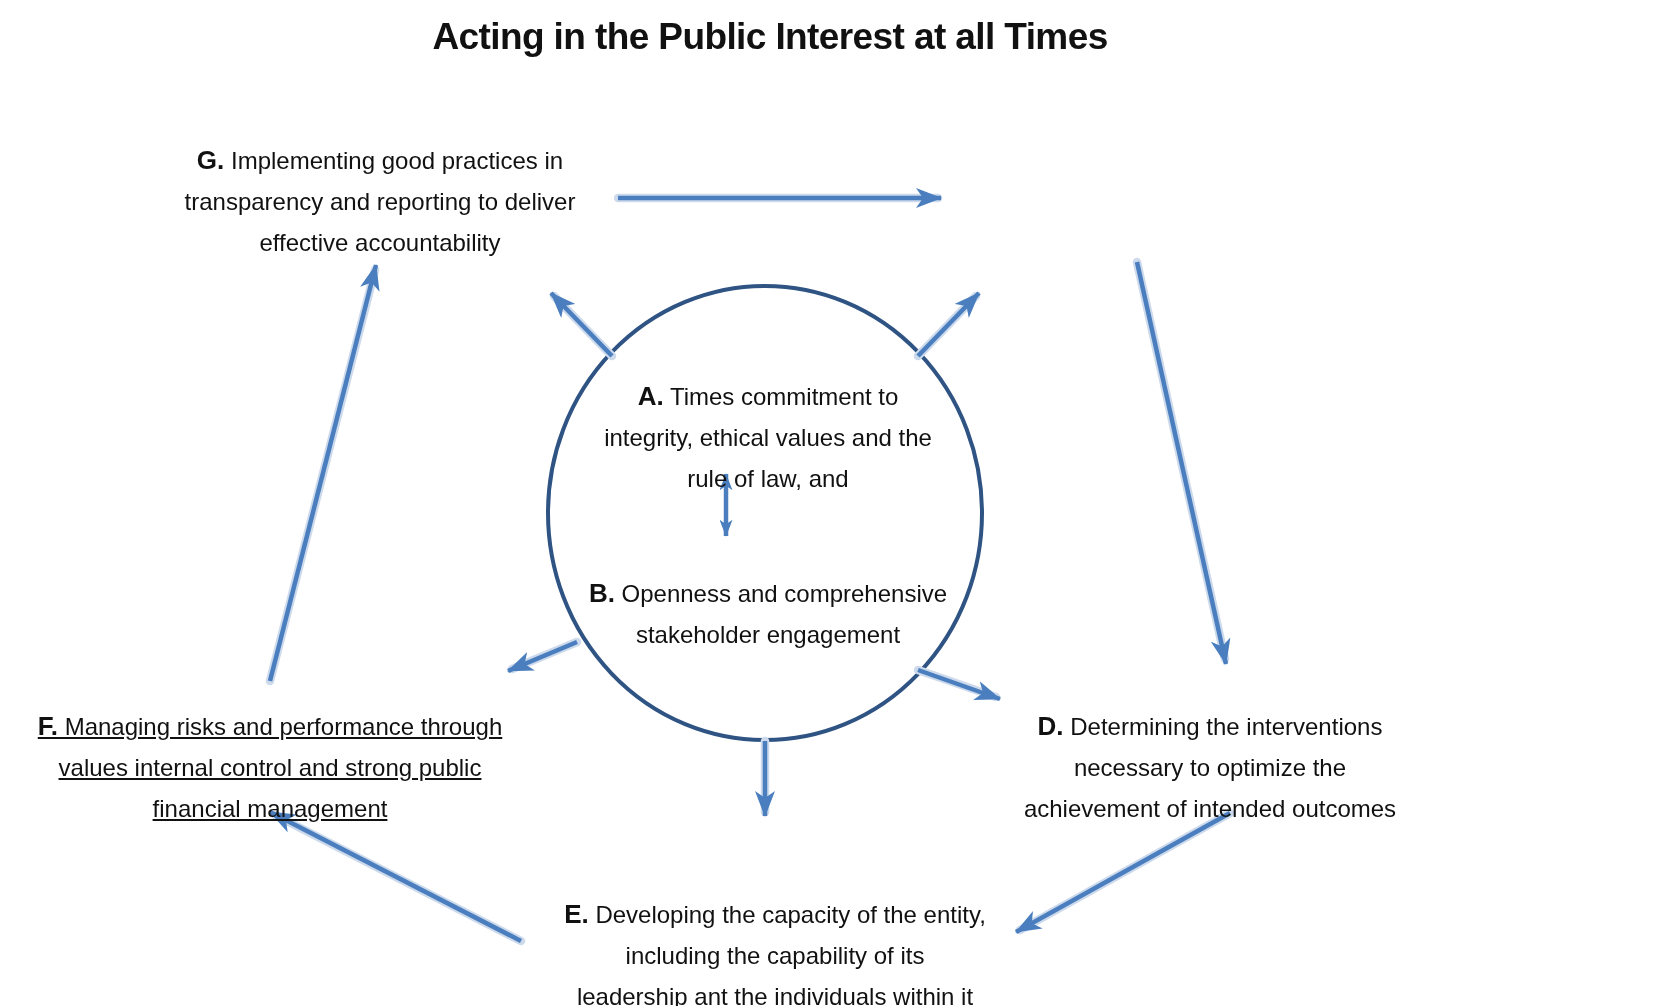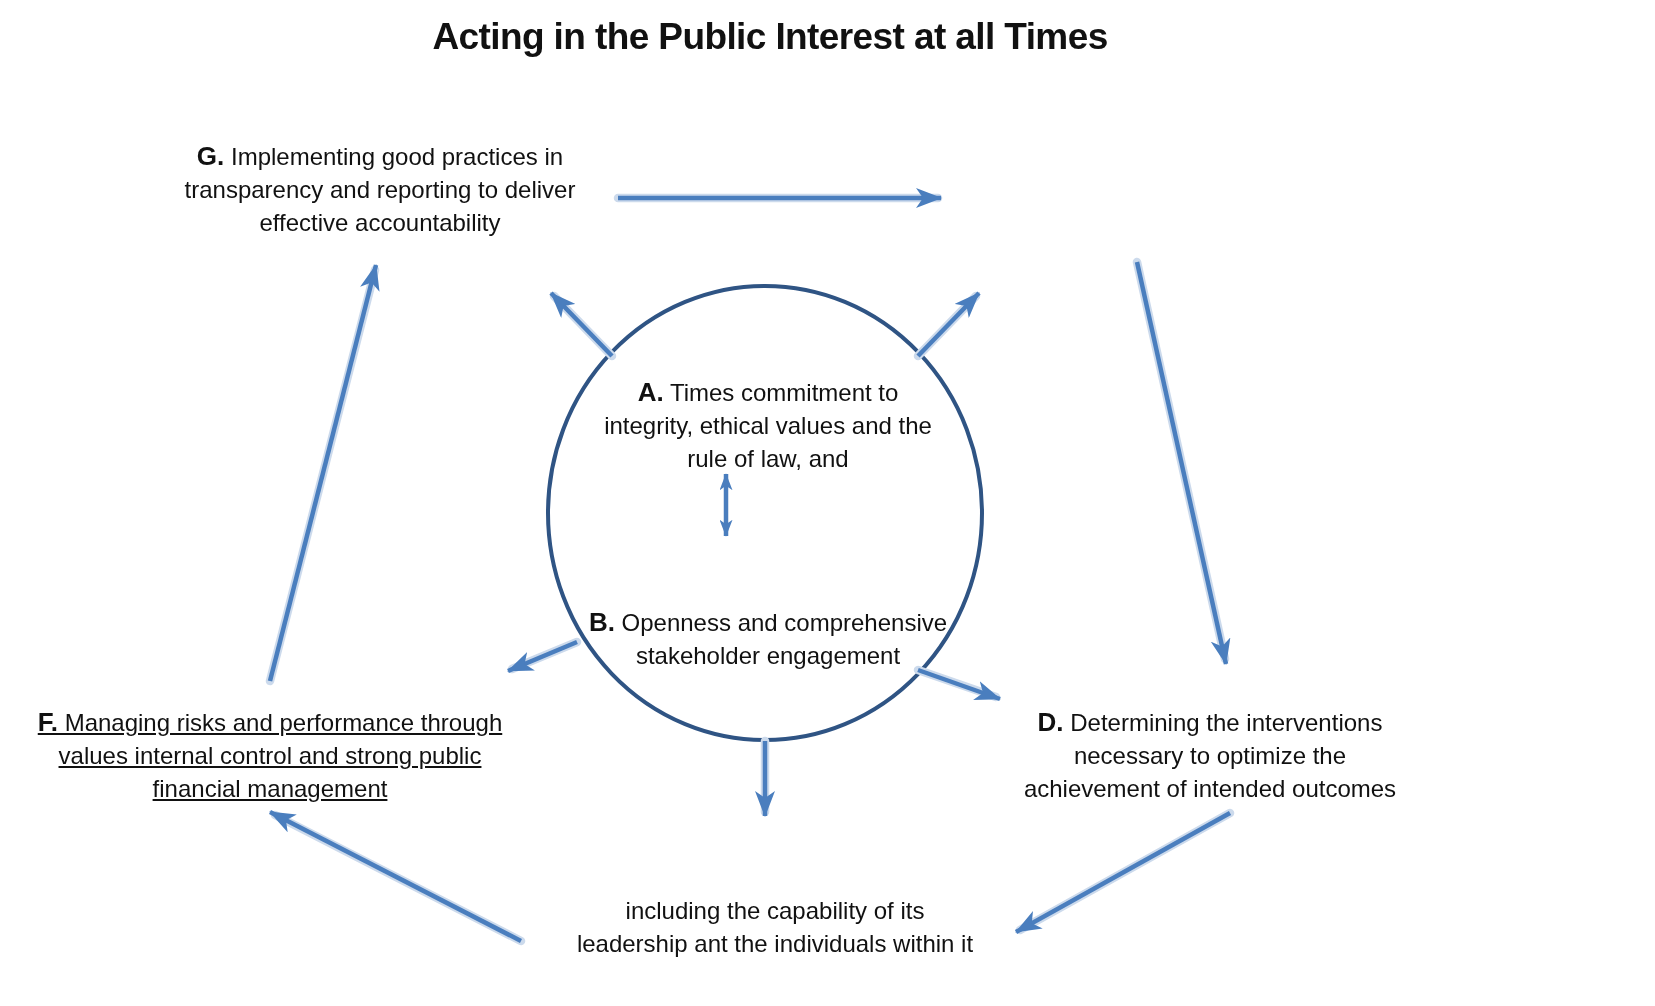--- a/index.html
+++ b/index.html
@@ -12,34 +12,34 @@
     position:relative; width:1655px; height:1006px;
     background:var(--background,#ffffff); color:var(--text,#111111);
     overflow:hidden;
   }
   .svg-layer { position:absolute; left:0; top:0; }
   .title {
     position:absolute; left:270px; top:16px; width:1000px;
     text-align:center; font-size:37px; font-weight:700; letter-spacing:-0.6px;
   }
   .node { position:absolute; text-align:center; font-size:24px; }
-  .ln { line-height:33px; white-space:nowrap; }
+  .ln { line-height:41px; white-space:nowrap; }
   .lt { font-weight:700; font-size:26px; }
 
   .halo  { stroke:var(--arrow_halo,#CCDAEC); stroke-width:8.5; fill:none; stroke-linecap:round; }
   .shaft { stroke:var(--arrow,#4A7EBE); stroke-width:4.5; fill:none; }
   .head  { fill:var(--arrow,#4A7EBE); }
 
   #node-g { left:130px; top:140px; width:500px; }
   #node-c { left:890px; top:140px; width:500px; }
   #node-f { left:10px;  top:706px; width:520px;text-decoration:underline; }
   #node-d { left:980px; top:706px; width:460px; }
   #node-e { left:490px; top:894px; width:570px; }
   #node-a { left:568px; top:376px; width:400px; }
-  #node-b { left:558px; top:606px; width:420px; }
+  #node-b { left:558px; top:573px; width:420px; }
 </style>
 </head>
 <body>
 
 <div class="canvas">
 
   <svg class="svg-layer" width="1655" height="1006" viewBox="0 0 1655 1006">
     <defs>
       <marker id="head" viewBox="0 0 26 20" markerWidth="26" markerHeight="20" refX="25" refY="10" orient="auto-start-reverse" markerUnits="userSpaceOnUse">
         <path class="head" d="M0,0 L26,10 L0,20 L7,10 Z"></path>
@@ -132,17 +132,18 @@
     <div class="ln">financial management</div>
   </div>
 
   <div class="node" id="node-d">
     <div class="ln"><span class="lt">D.</span><span> Determining the interventions</span></div>
     <div class="ln">necessary to optimize the</div>
     <div class="ln">achievement of intended outcomes</div>
   </div>
 
   <div class="node" id="node-e">
+    <div class="ln"><span class="lt">E.</span><span> Developing the capacity of the entity,</span></div>
     <div class="ln">including the capability of its</div>
     <div class="ln">leadership ant the individuals within it</div>
   </div>
 
 </div>
 
 </body></html>

